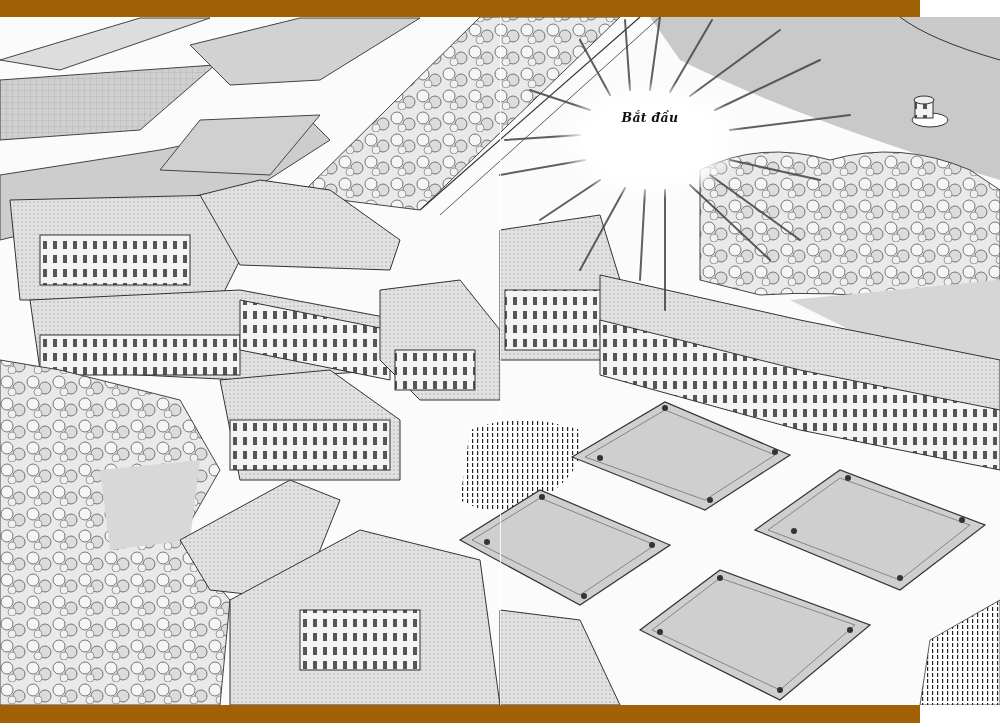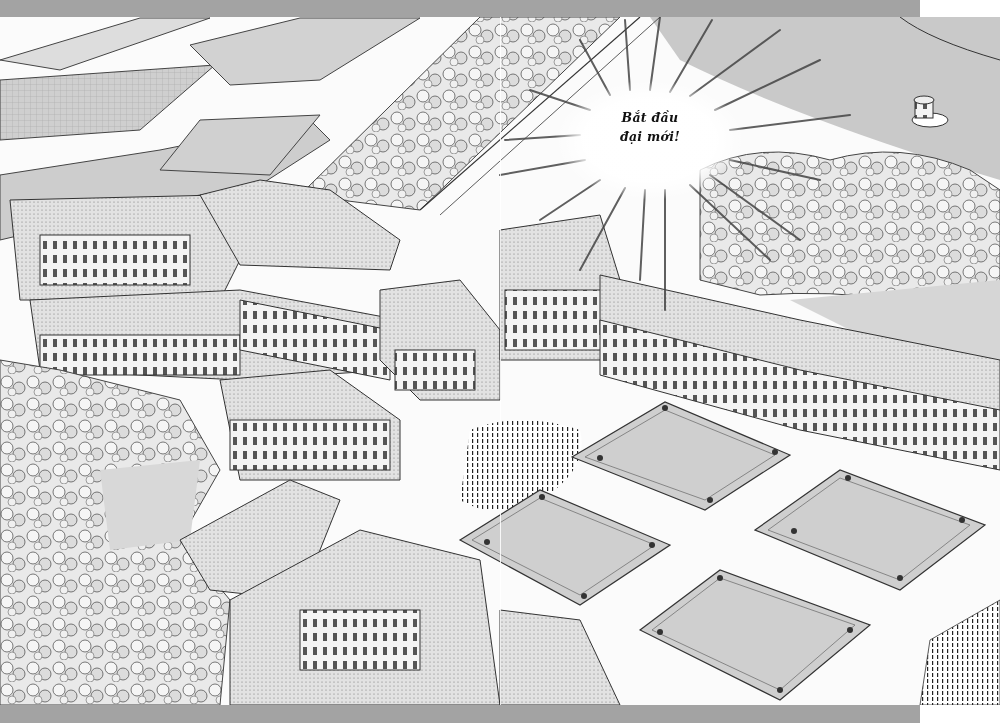--- a/index.html
+++ b/index.html
@@ -1,18 +1,18 @@
 <!DOCTYPE html>
 <html><head>
 <meta charset="utf-8">
 <style>
   html, body { margin: 0; padding: 0; background: #ffffff; }
   body { width: 1000px; height: 723px; position: relative; overflow: hidden;
          font-family: "DejaVu Serif", serif; }
-  .page { position: absolute; left: 0; top: 0; width: 920px; height: 723px; background: #a3a3a3; }
+  .page { position: absolute; left: 0; top: 0; width: 920px; height: 723px; background: #a16207; }
   .art { position: absolute; left: 0; top: 17px; width: 1000px; height: 688px; overflow: hidden; background: #f7f7f7; }
   .art svg { position: absolute; left: 0; top: 0; }
   .seam { position: absolute; left: 500px; top: 17px; width: 1px; height: 688px; background: rgba(255,255,255,0.85); }
   .bubble-text { position: absolute; left: 560px; top: 108px; width: 180px; text-align: center;
                  font-family: "DejaVu Serif", serif; font-style: italic; font-size: 12.5px;
                  line-height: 19px; color: #111; font-weight: bold; letter-spacing: 0.3px; }
   .bubble-text span { display: block; }
 </style>
 </head>
 <body>
@@ -156,15 +156,14 @@
         <line x1="630" y1="90" x2="625" y2="20"></line>
       </g>
       <ellipse cx="650" cy="140" rx="95" ry="60" fill="url(#glow)"></ellipse>
     </svg>
   </div>
 
   <div class="seam"></div>
 
   <div class="bubble-text">
     <span>Bắt đầu</span>
-    <span>đại mới!</span>
   </div>
 </div>
 
 </body></html>

